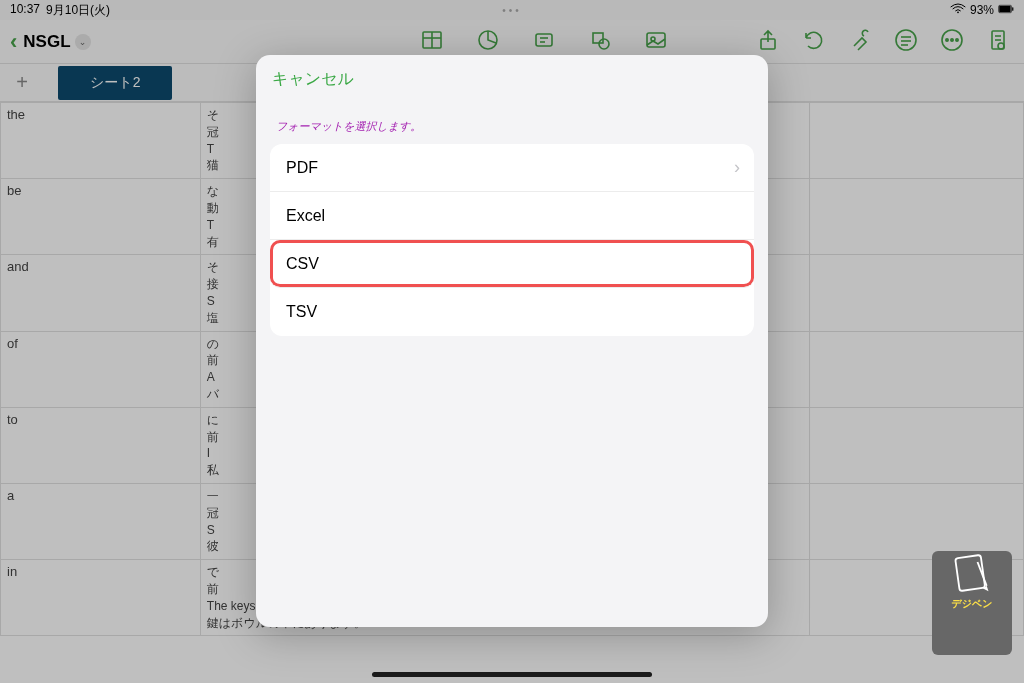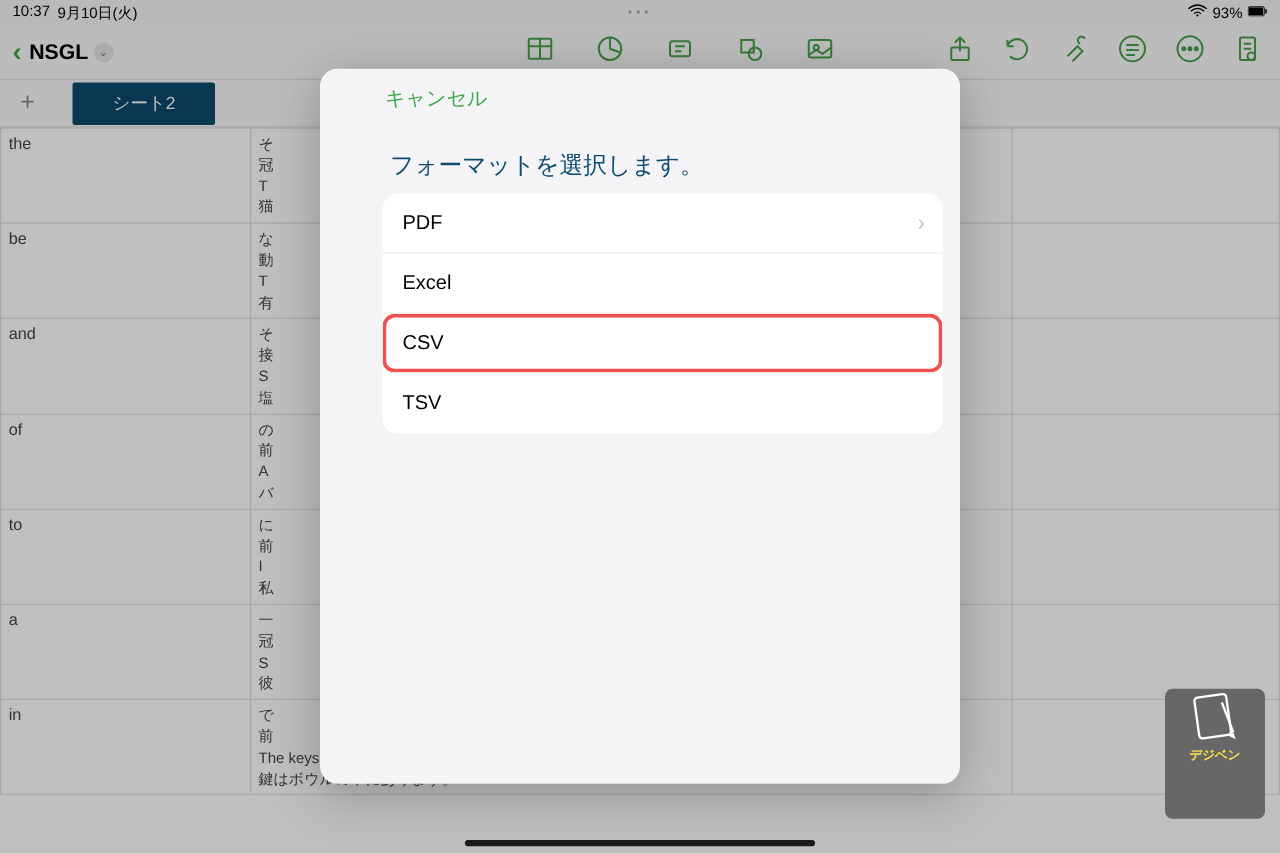--- a/index.html
+++ b/index.html
@@ -38,26 +38,25 @@
   table { border-collapse: collapse; width: 100%; }
   td { border: 1px solid #e0e0e0; height: 72px; vertical-align: top; padding: 4px 6px; font-size: 13px; color: #444; }
   td.colA { width: 200px; background: #fff; }
   td.colB { width: 610px; background: #fff; font-size: 12px; line-height: 1.4; }
   td.colC { width: 214px; }
   .overlay { position: absolute; inset: 0; background: rgba(0,0,0,0.25); }
   .modal {
     position: absolute; left: 256px; top: 55px; width: 512px; height: 572px;
     background: #f4f4f6; border-radius: 14px; overflow: hidden;
     box-shadow: 0 8px 40px rgba(0,0,0,0.25);
-    padding-left: 36px;
   }
   .modal-header { height: 48px; display: flex; align-items: center; justify-content: center; position: relative; }
   .modal-cancel { position: absolute; left: 16px; color: #3aa845; font-size: 16px; cursor: pointer; }
   .modal-title { font-size: 16px; font-weight: 600; }
-  .modal-sub { padding: 16px 20px 10px; color: #0c4a6e; font-size: 19px; }
+  .modal-sub { padding: 16px 20px 10px; color: #a21caf; font-size: 11px; font-style: italic; }
   .option-list { background: #fff; margin: 0 14px; border-radius: 12px; overflow: hidden; }
   .option { height: 48px; display: flex; align-items: center; padding: 0 16px;
     border-bottom: 1px solid #ececec; font-size: 16px; cursor: pointer; position: relative; }
   .option:last-child { border-bottom: none; }
   .option .chev { position: absolute; right: 14px; color: #c4c4c8; font-size: 18px; }
   .option.highlight { box-shadow: inset 0 0 0 3px #f05050; border-radius: 10px; z-index: 2; }
   .watermark { position: absolute; right: 12px; bottom: 28px; width: 80px; height: 104px;
     background: #676767; border-radius: 6px; display: flex; flex-direction: column;
     align-items: center; justify-content: flex-start; color: #fde047; }
   .watermark svg { width: 44px; height: 44px; stroke: #fff; fill: none; stroke-width: 2; }

